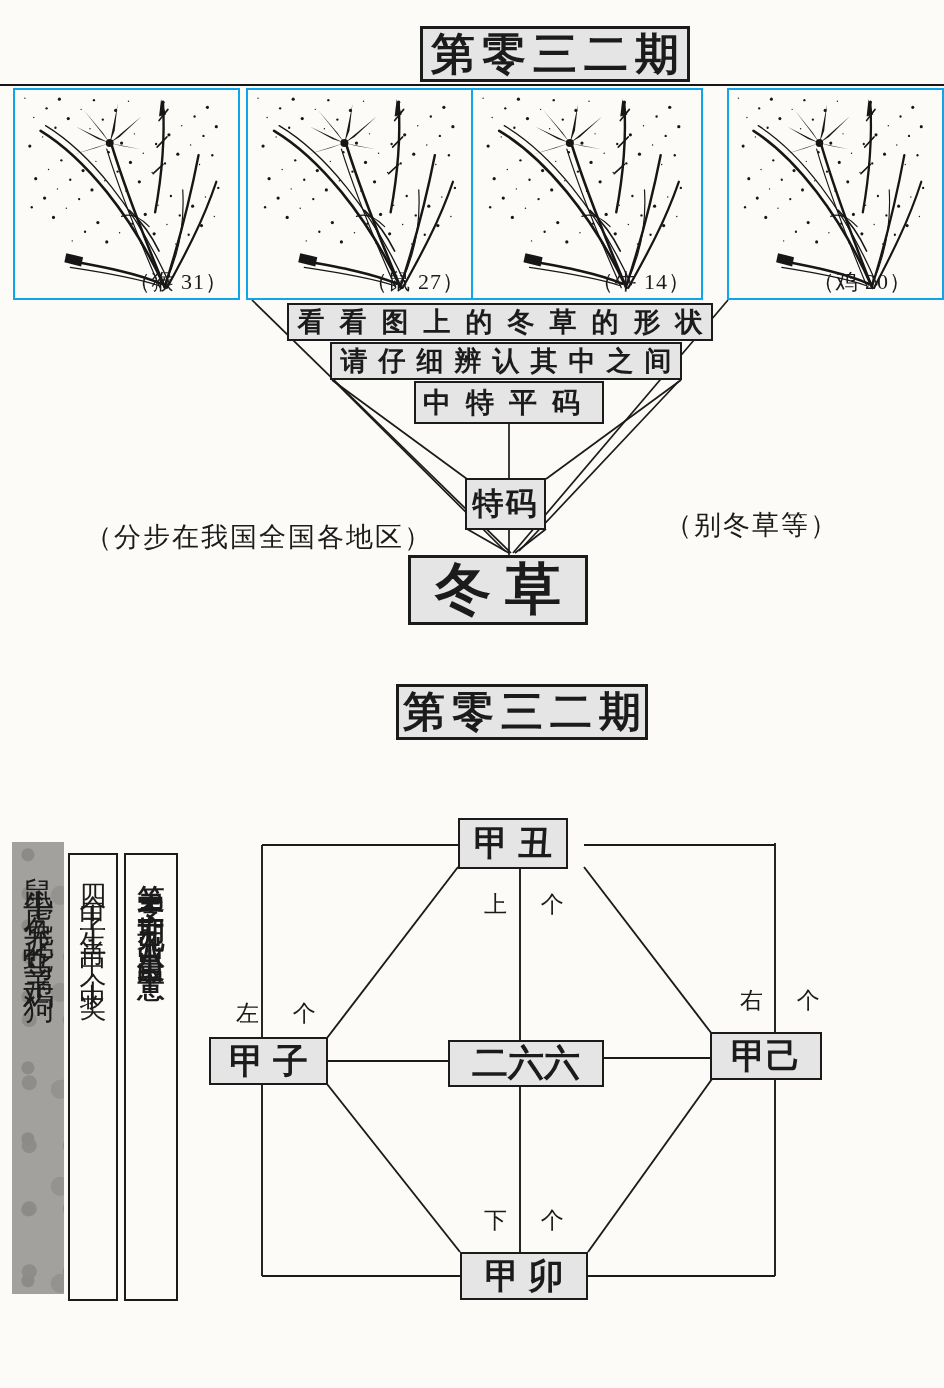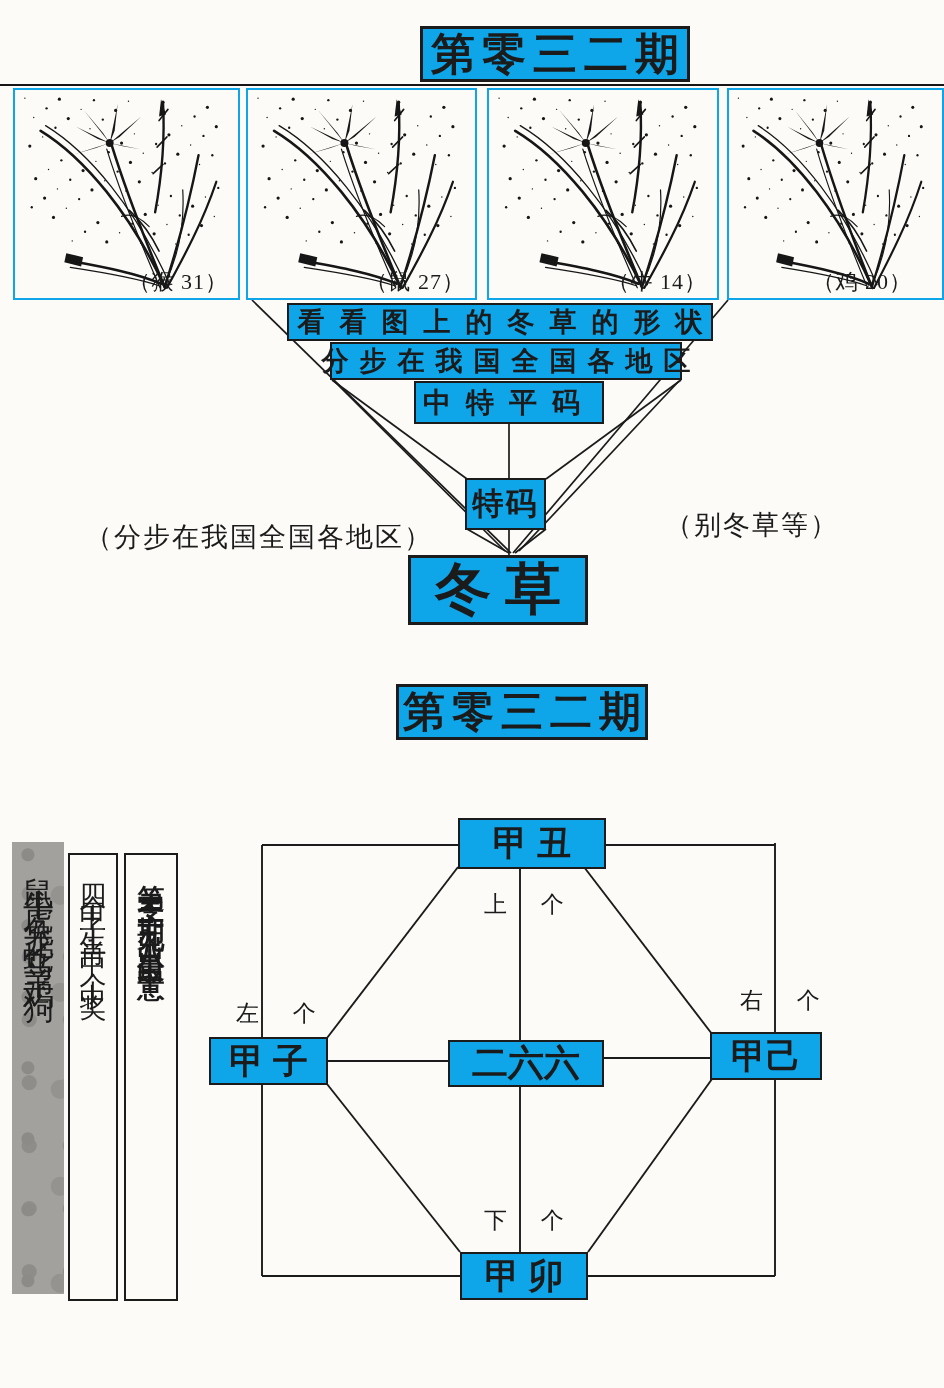--- a/index.html
+++ b/index.html
@@ -3,21 +3,21 @@
 <meta charset="utf-8">
 <style>
   html,body{margin:0;padding:0;background:#e8e6e2;}
   .page{
     position:relative;width:944px;height:1388px;margin:0 auto;
     background:#fcfbf8;overflow:hidden;
     font-family:"Liberation Serif","DejaVu Serif",serif;color:#1b1b1b;
   }
   svg.overlay{position:absolute;left:0;top:0;z-index:1;}
   .boxed{
-    position:absolute;z-index:2;background:#0ea5e9;border:2px solid #1b1b1b;
+    position:absolute;z-index:2;background:#e5e5e5;border:2px solid #1b1b1b;
     display:flex;align-items:center;justify-content:center;
     white-space:nowrap;box-sizing:border-box;
   }
   .plain-label{
     position:absolute;z-index:2;white-space:nowrap;color:#1b1b1b;
   }
   .title{font-weight:700;font-size:44px;letter-spacing:7px;border-width:3px;padding-left:7px;}
   .f-row1{font-size:27px;font-weight:700;letter-spacing:15px;padding-left:15px;}
   .f-row2{font-size:27px;font-weight:700;letter-spacing:11px;padding-left:11px;}
   .f-row3{font-size:28px;font-weight:700;letter-spacing:15px;}
@@ -293,21 +293,21 @@
               <circle cx="76" cy="38" r="0.70"></circle>
               <circle cx="113" cy="99" r="1.15"></circle>
               <circle cx="150" cy="12" r="1.60"></circle>
               <circle cx="187" cy="73" r="0.70"></circle>
             </g>
     </g>
   </svg>
       </div>
     <div class="panel-label">（鼠 27）</div>
   </div>
-  <div class="panel" style="left:487px;width:232px;">
+  <div class="panel" style="left:471px;width:232px;">
     <div class="orchid-slot">
         <svg viewBox="0 0 226 204" preserveAspectRatio="none">
     <g stroke="#161616" fill="none" stroke-linecap="round">
 
       <path d="M26,40 C70,66 118,122 152,194" stroke-width="2.6"></path>
       <path d="M31,35 C75,61 123,117 157,191" stroke-width="1.3"></path>
 
       <path d="M98,54 C112,98 134,152 152,194" stroke-width="2.6"></path>
       <path d="M93,58 C107,102 129,154 147,194" stroke-width="1.2"></path>
 
@@ -564,40 +564,40 @@
       <line x1="520" y1="1087" x2="520" y2="1252"></line>
       <line x1="327" y1="1061" x2="448" y2="1061"></line>
       <line x1="604" y1="1058" x2="712" y2="1058"></line>
     </g>
   </svg>
 
   <div class="boxed f-row1" style="left:287px;top:303px;width:426px;height:38px;">
     <span>看看图上的冬草的形状</span>
   </div>
   <div class="boxed f-row2" style="left:330px;top:342px;width:352px;height:38px;">
-    <span>分步在我国全国各地区</span>
+    <span>请仔细辨认其中之间</span>
   </div>
   <div class="boxed f-row3" style="left:414px;top:381px;width:190px;height:43px;">
     <span>中特平码</span>
   </div>
   <div class="boxed f-special" style="left:465px;top:478px;width:81px;height:52px;">
     <span>特码</span>
   </div>
   <div class="boxed f-result" style="left:408px;top:555px;width:180px;height:70px;">
     <span>冬草</span>
   </div>
 
   <div class="plain-label note" style="left:85px;top:519px;">（分步在我国全国各地区）</div>
   <div class="plain-label note" style="left:665px;top:507px;">（别冬草等）</div>
 
   <div class="boxed title" style="left:396px;top:684px;width:252px;height:56px;font-size:42px;">
     <span>第零三二期</span>
   </div>
 
-  <div class="boxed node" style="left:458px;top:818px;width:148px;height:51px;">
+  <div class="boxed node" style="left:458px;top:818px;width:110px;height:51px;">
     <span>甲 丑</span>
   </div>
   <div class="boxed node" style="left:209px;top:1037px;width:119px;height:48px;">
     <span>甲 子</span>
   </div>
   <div class="boxed node" style="left:710px;top:1032px;width:112px;height:48px;">
     <span>甲己</span>
   </div>
   <div class="boxed node" style="left:460px;top:1252px;width:128px;height:48px;">
     <span>甲 卯</span>

